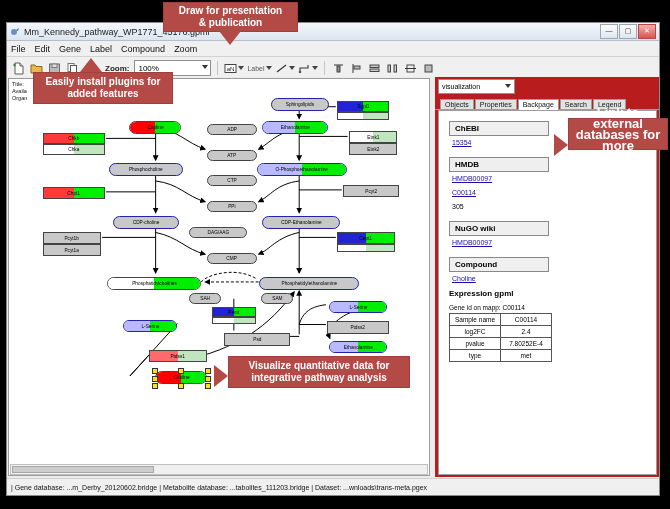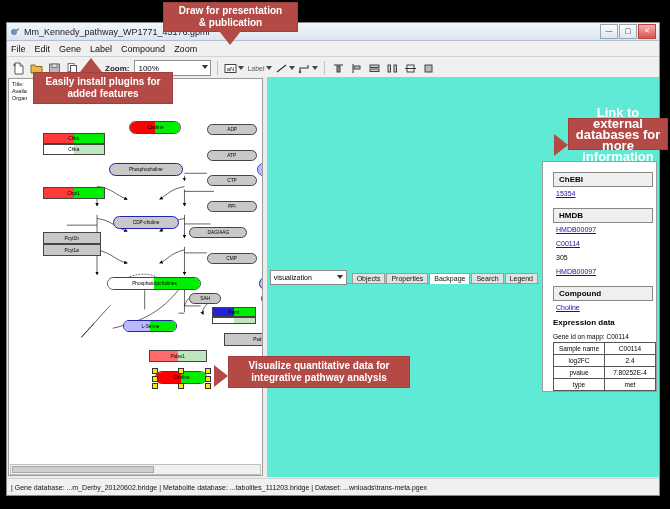--- a/index.html
+++ b/index.html
@@ -34,21 +34,21 @@
                 border-right:3px solid transparent;border-top:4px solid #333;}
   .minibtn{display:flex;align-items:center;gap:1px;}
   .miniarw{width:0;height:0;border-left:3px solid transparent;border-right:3px solid transparent;
            border-top:4px solid #444;}
   .lbl{font-size:7px;color:#555;}
 
   
   .content{position:absolute;left:0;top:54px;right:0;bottom:18px;display:flex;background:#ececec;}
   .canvaswrap{position:relative;width:420px;background:#fff;border:1px solid #9c9c9c;margin:1px;overflow:hidden;}
   .vsplit{width:4px;background:#ececec;}
-  .sidewrap{flex:1;position:relative;background:#5eead4;display:flex;flex-direction:row;align-items:center;}
+  .sidewrap{flex:1;position:relative;background:#b91c1c;display:flex;flex-direction:column;}
 
   
   .pwtitle{position:absolute;left:3px;top:2px;font-size:5.5px;line-height:7px;color:#111;}
   .node{position:absolute;box-sizing:border-box;display:flex;align-items:center;justify-content:center;
         font-size:5px;color:#000;text-align:center;line-height:1;}
   .met{border:1px solid #2222aa;border-radius:9px;background:#c8c8c8;}
   .metp{border:1px solid #444;border-radius:9px;background:#c8c8c8;}
   .gene{border:1px solid #444;background:#c8c8c8;}
   .nodetxt{position:relative;z-index:3;white-space:nowrap;transform:scale(.95);}
   .half{position:absolute;top:0;bottom:0;z-index:1;}
@@ -486,26 +486,27 @@
           <div class="bp-h">ChEBI</div>
           <a class="bp-link" href="#">15354</a>
 
           <div class="bp-h">HMDB</div>
           <a class="bp-link" href="#">HMDB00097</a>
 
           <a class="bp-link" href="#">C00114</a>
 
           <span class="bp-plain">305</span>
 
+          <div class="bp-h">NuGO wiki</div>
           <a class="bp-link" href="#">HMDB00097</a>
 
           <div class="bp-h">Compound</div>
           <a class="bp-link" href="#">Choline</a>
 
-          <div class="bp-exp">Expression data</div>
+          <div class="bp-exp">Expression gpml</div>
           <div class="bp-gid">Gene id on mapp: C00114</div>
 
           <table class="exp">
             <tbody>
                 <tr>
               <td>Sample name</td>
               <td>C00114</td>
             </tr>
             <tr>
               <td>log2FC</td>

